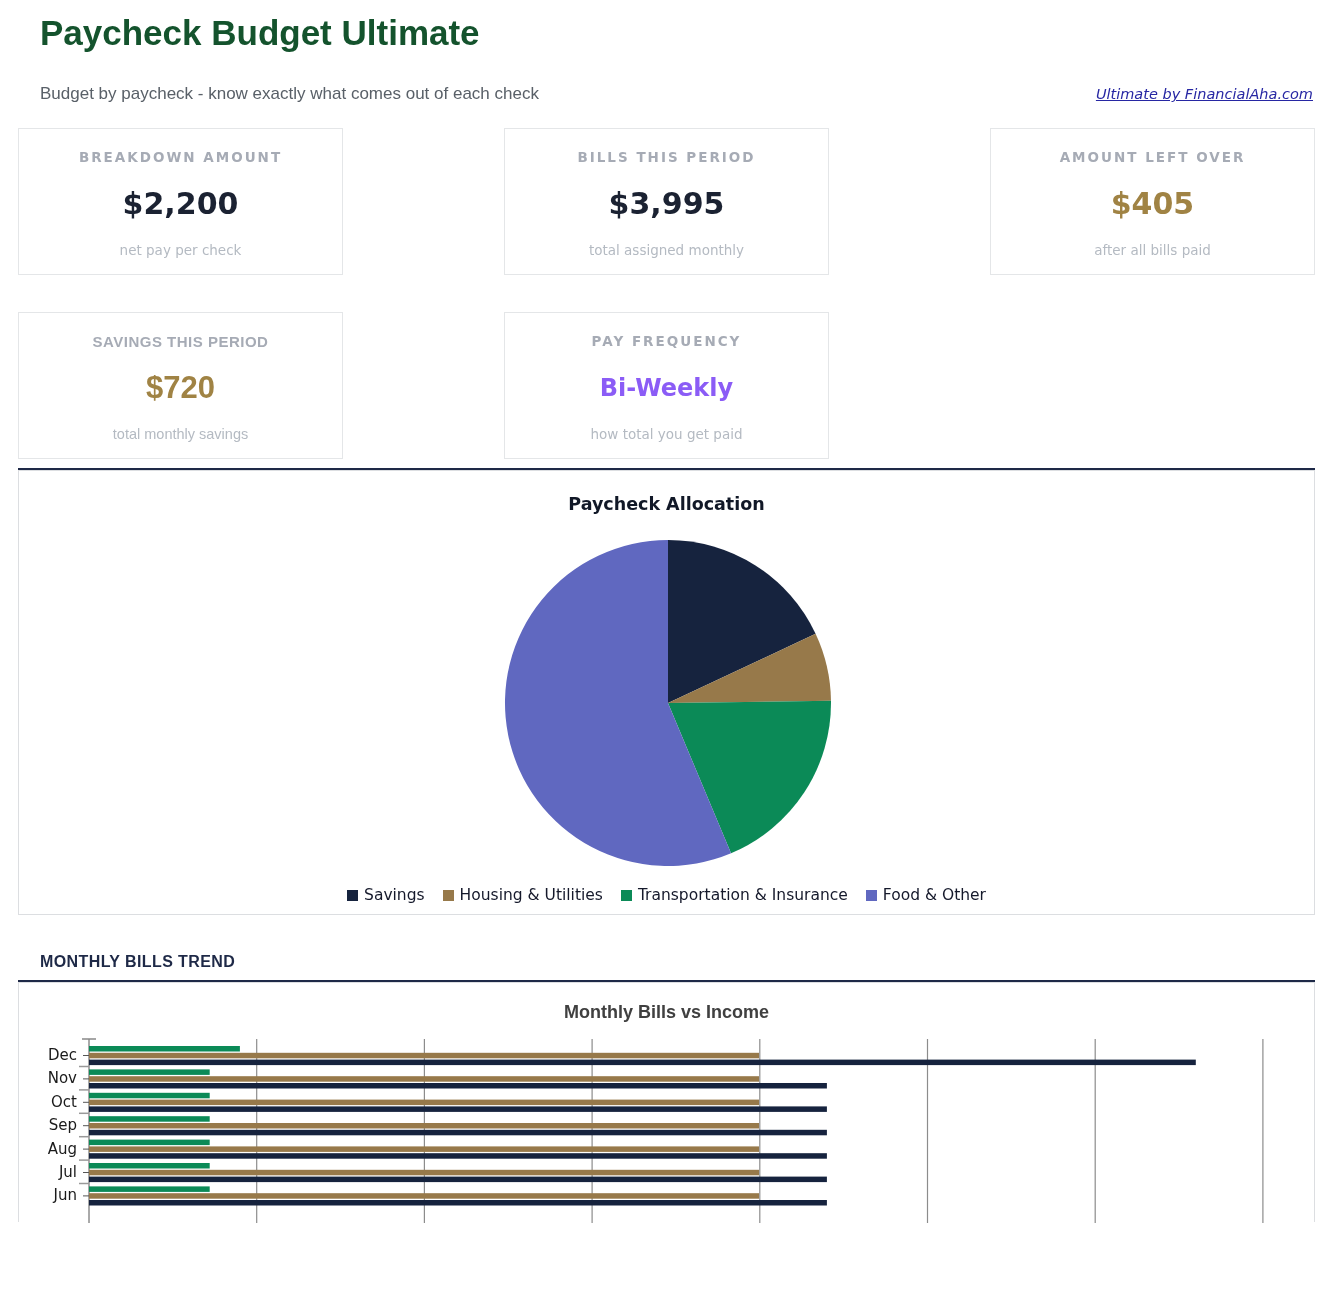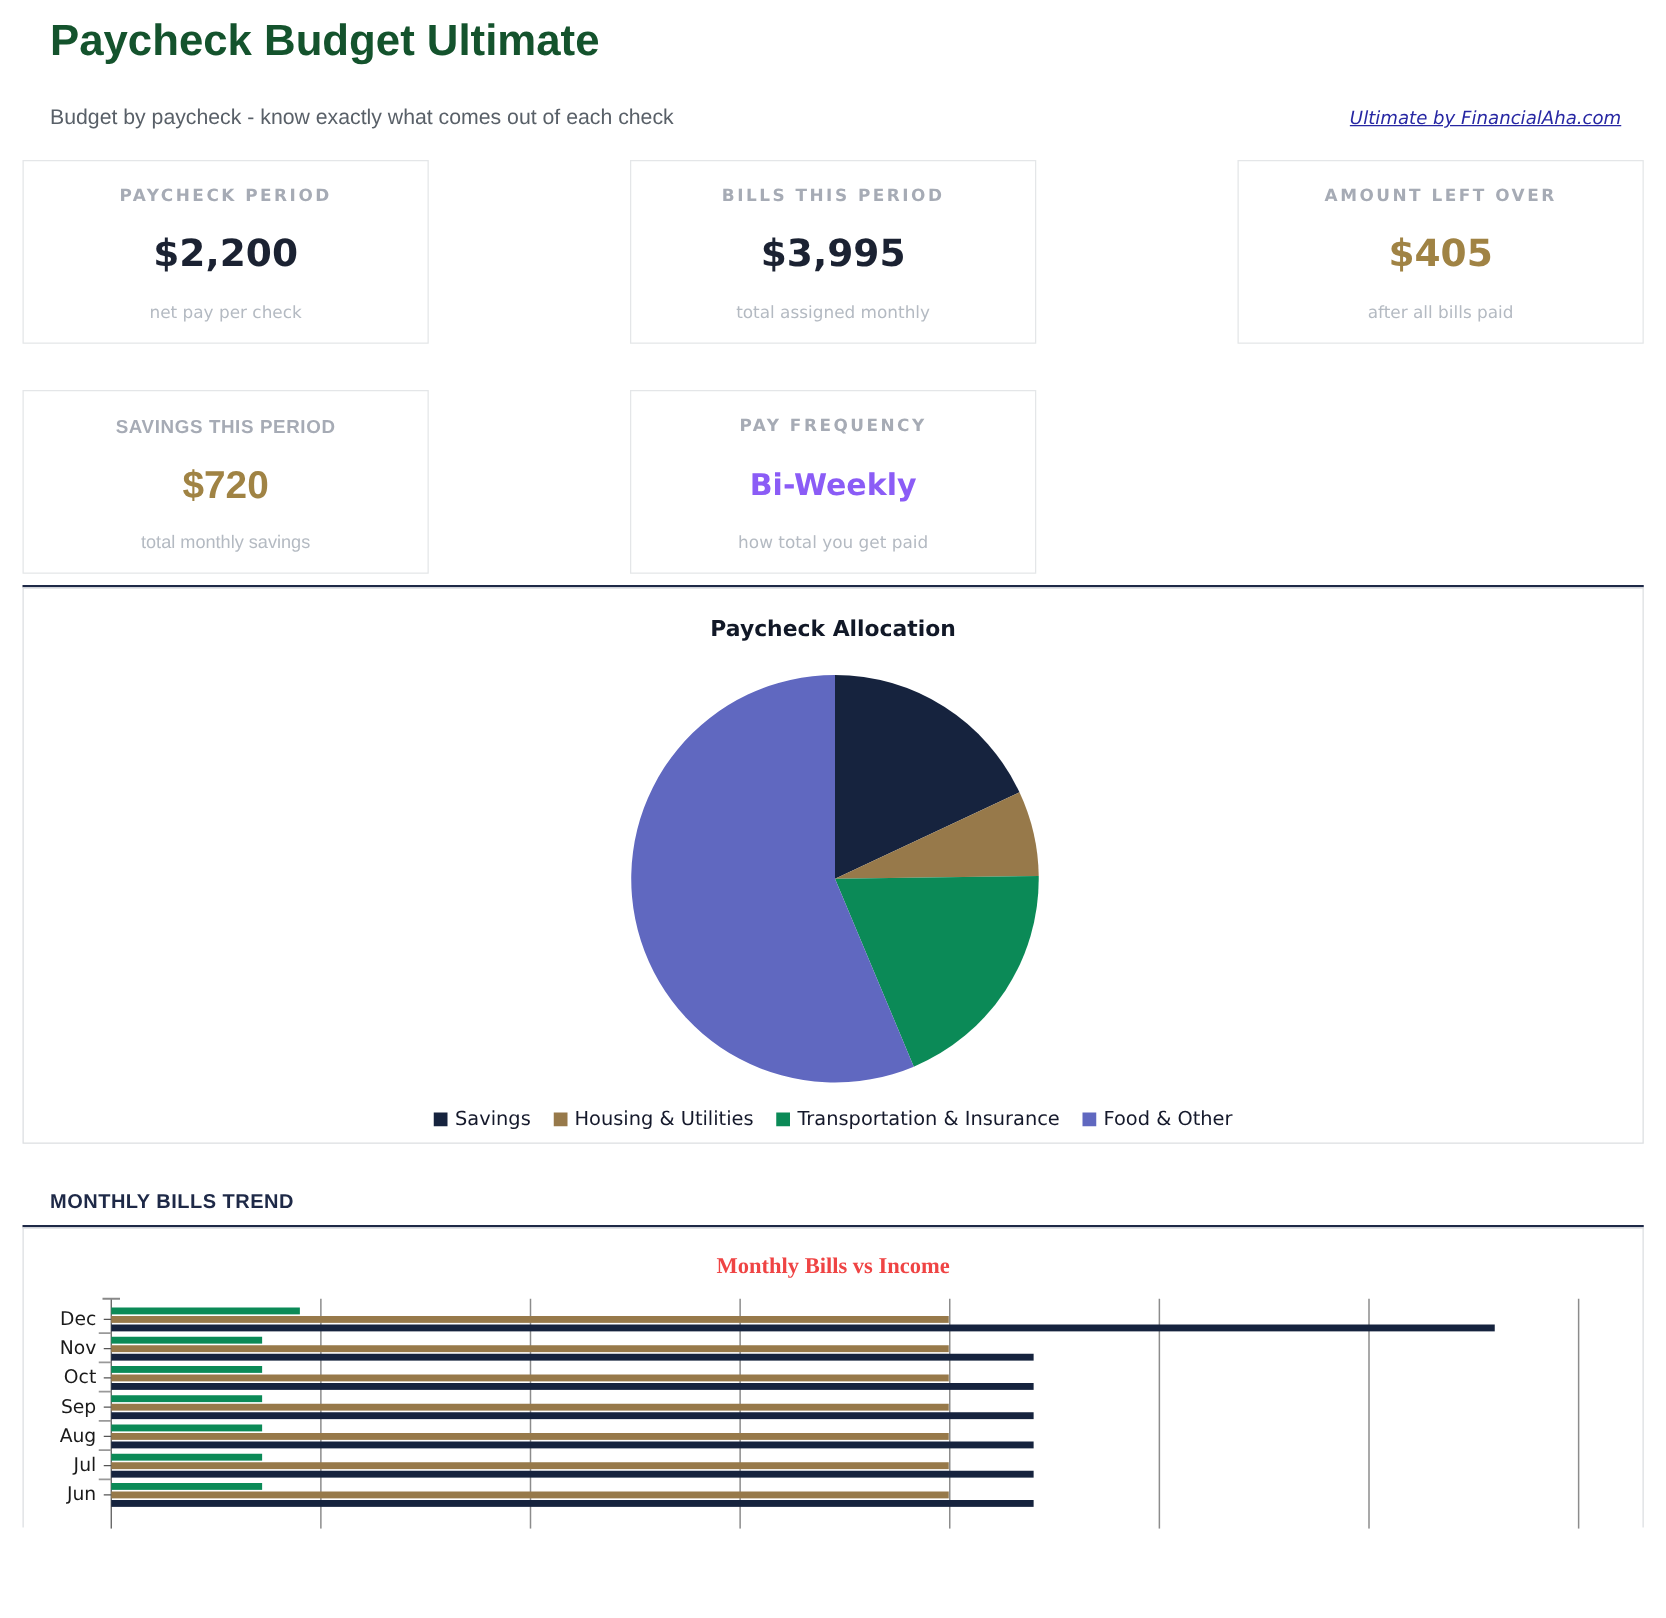--- a/index.html
+++ b/index.html
@@ -1,58 +1,58 @@
 <!DOCTYPE html>
 <html><head>
 <meta charset="utf-8">
 <style>
   html,body{margin:0;padding:0;background:#ffffff;}
   body{width:1333px;height:1294px;overflow:hidden;font-family:"DejaVu Sans",sans-serif;position:relative;}
   .page{padding:12px 18px 0;}
   .h1{margin:0 0 0 22px;font-family:"Liberation Sans",sans-serif;font-weight:bold;font-size:35px;line-height:1.2;color:#14532d;}
-  .subrow{display:flex;justify-content:space-between;align-items:baseline;margin:30px 16px 0 22px;}
+  .subrow{display:flex;justify-content:space-between;align-items:baseline;margin:30px 0 0 22px;}
   .subtitle{font-family:"Liberation Sans",sans-serif;font-size:17px;color:#596068;}
   .toplink{font-family:"DejaVu Sans",sans-serif;font-style:italic;font-size:14.5px;color:#2727a3;text-decoration:underline;margin-right:2px;}
   .stats{margin-top:24px;display:grid;grid-template-columns:repeat(3,325px);justify-content:space-between;row-gap:37px;}
   .card{height:147px;border:1px solid #e4e6e8;box-sizing:border-box;display:flex;flex-direction:column;align-items:center;justify-content:space-between;padding:20px 10px 16px;background:#fff;}
   .card .label{font-size:13.5px;font-weight:bold;color:#a6abb5;letter-spacing:2px;text-align:center;}
   .card .value{font-size:30px;font-weight:bold;color:#1b2232;text-align:center;}
   .card .sub{font-size:13.5px;color:#b4bac2;text-align:center;}
   .card.alt .label{font-family:"Liberation Sans",sans-serif;letter-spacing:0.5px;font-size:15px;}
   .card.alt .value{font-family:"Liberation Sans",sans-serif;font-size:31px;}
   .card.alt .sub{font-family:"Liberation Sans",sans-serif;font-size:14.5px;}
   .sec-heading{margin:60px 0 0 22px;font-family:"Liberation Sans",sans-serif;font-weight:bold;font-size:16px;letter-spacing:0.4px;color:#1e2947;}
   .sec-heading.second{margin-top:38px;}
   .divider{margin-top:9px;height:2px;background:#1e2947;}
   .panel{border:1px solid #dcdee1;background:#fff;position:relative;box-sizing:border-box;}
   .panel.pie-panel{height:445px;}
   .panel.bar-panel{height:240px;border-bottom:none;}
   .chart-title{position:absolute;left:0;right:0;text-align:center;font-weight:bold;color:#111827;}
   .pie-title{top:23px;font-size:17.5px;font-family:"DejaVu Sans",sans-serif;}
-  .bar-title{top:19px;font-size:18px;font-family:Liberation Serif, serif;color:#ef4444;}
+  .bar-title{top:19px;font-size:18px;font-family:Liberation Sans, sans-serif;color:#404040;}
   .legend{position:absolute;left:0;right:0;bottom:10px;display:flex;justify-content:center;align-items:flex-end;gap:18px;font-size:15.5px;color:#15192b;}
   .legend .item{display:flex;align-items:center;gap:6px;}
   .legend .swatch{width:11px;height:11px;display:inline-block;}
   svg.chart{position:absolute;left:0;top:0;}
 </style>
 </head>
 <body>
 
 <div class="page">
 
   <h1 class="h1">Paycheck Budget Ultimate</h1>
 
   <div class="subrow">
     <div class="subtitle">Budget by paycheck - know exactly what comes out of each check</div>
     <a href="#" class="toplink">Ultimate by FinancialAha.com</a>
   </div>
 
   <div class="stats">
     <div class="card">
-      <div class="label">PAYCHECK PERIOD</div>
+      <div class="label">BREAKDOWN AMOUNT</div>
       <div class="value" style="color: rgb(27, 34, 50);">$2,200</div>
       <div class="sub">net pay per check</div>
     </div>
     <div class="card">
       <div class="label">BILLS THIS PERIOD</div>
       <div class="value" style="color: rgb(27, 34, 50);">$3,995</div>
       <div class="sub">total assigned monthly</div>
     </div>
     <div class="card">
       <div class="label">AMOUNT LEFT OVER</div>

